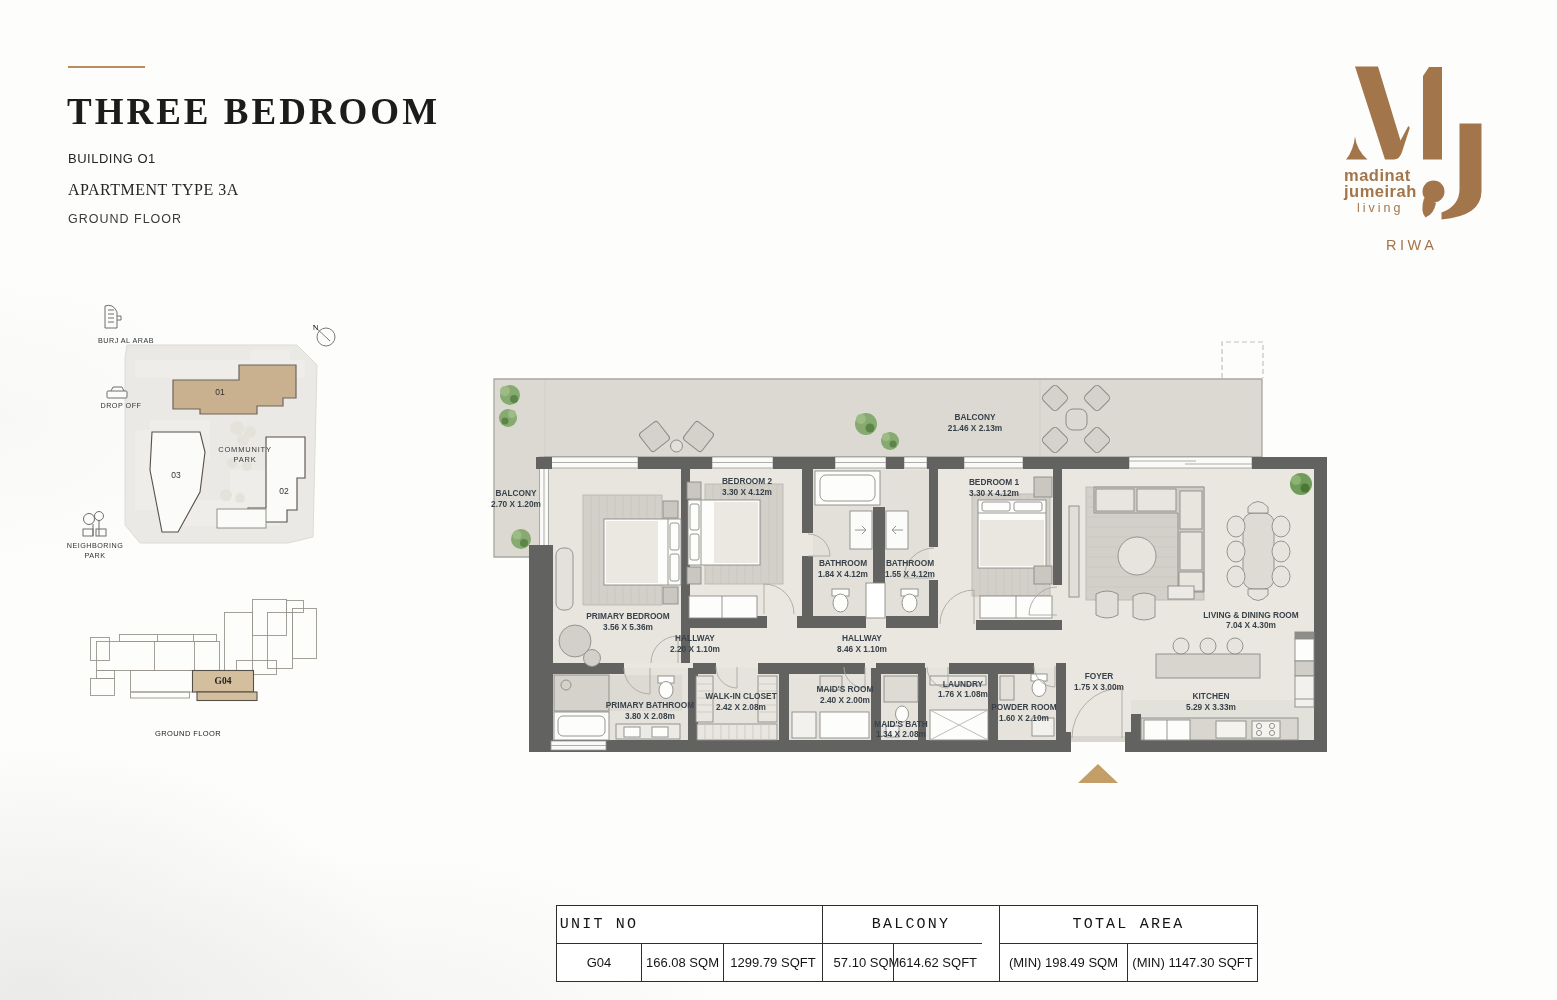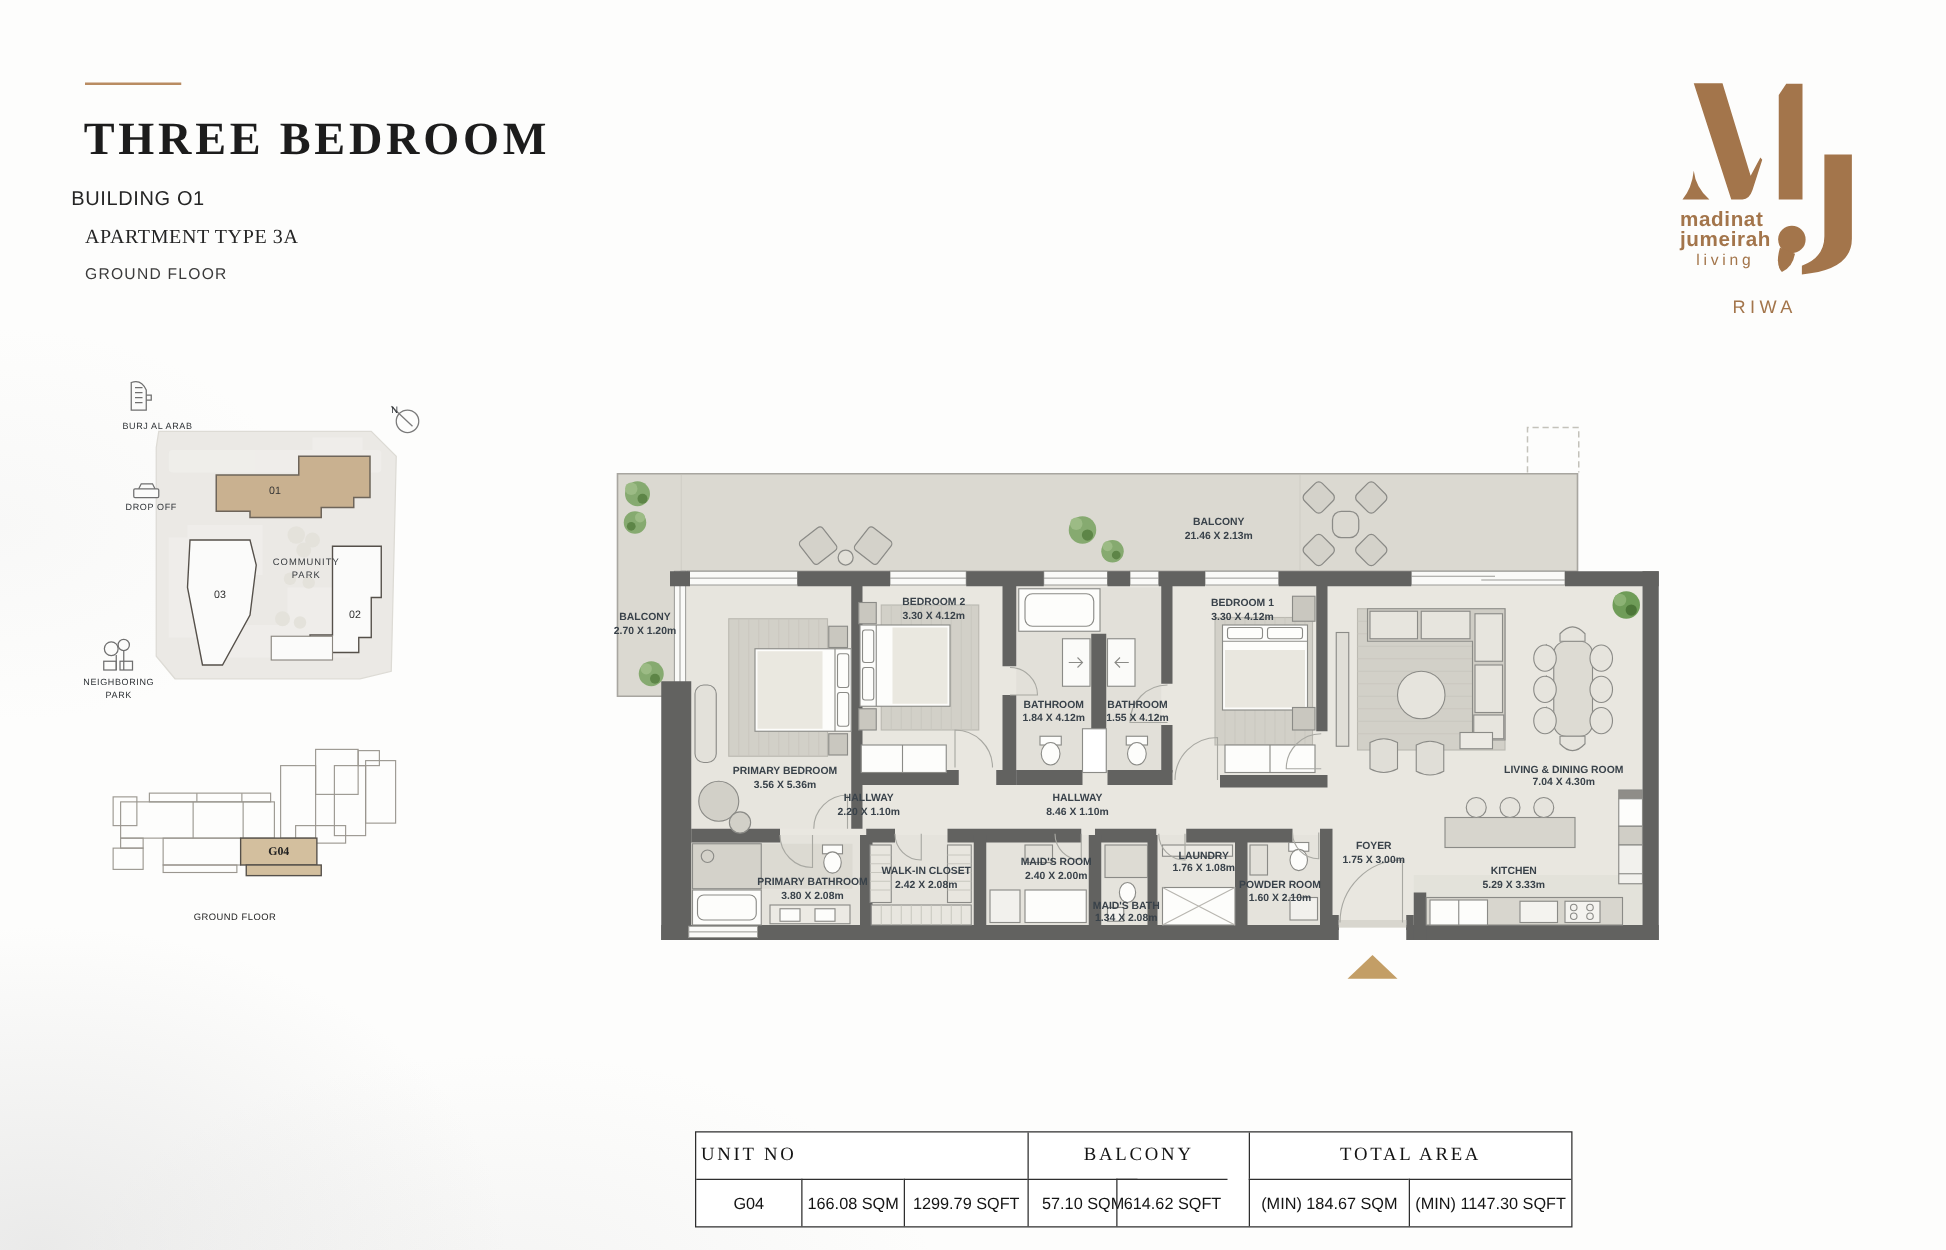--- a/index.html
+++ b/index.html
@@ -7,27 +7,27 @@
   .page{position:relative;width:1557px;height:1000px;
     background:
       radial-gradient(ellipse 520px 360px at 2% 100%, rgba(190,190,190,.30), rgba(190,190,190,0) 72%),
       radial-gradient(ellipse 480px 260px at 26% 103%, rgba(205,205,205,.18), rgba(205,205,205,0) 72%),
       radial-gradient(ellipse 340px 220px at 0% 42%, rgba(218,218,218,.14), rgba(218,218,218,0) 72%),
       #fdfdfc;}
   .abs{position:absolute;}
   
   .rule{left:68px;top:66px;width:77px;height:2px;background:#b98c62;}
   .title{left:67px;top:90px;font-family:"Liberation Serif",serif;font-size:37px;letter-spacing:3px;color:#1c1c1c;font-weight:700;text-align:center;}
-  .sub1{left:57px;top:151px;font-size:16px;letter-spacing:0.5px;color:#252525;}
+  .sub1{left:68px;top:151px;font-size:13px;letter-spacing:0.5px;color:#252525;}
   .sub2{left:68px;top:181px;font-size:16px;letter-spacing:0.5px;color:#252525;font-family:Liberation Serif, serif;}
   .sub3{left:68px;top:212px;font-size:12.5px;letter-spacing:1px;color:#3a3a3a;}
   
   .tbl{left:556px;top:905px;width:700px;height:75px;border:1px solid #2e2e2e;background:#fff;}
   .tbl .cell{position:absolute;box-sizing:border-box;border-left:1px solid #2e2e2e;display:flex;align-items:center;justify-content:center;color:#141414;}
-  .tbl .hd{top:0;height:37px;font-family:Liberation Serif, serif;font-size:15px;letter-spacing:2.2px;white-space:nowrap;}
+  .tbl .hd{top:0;height:37px;font-family:Liberation Mono, monospace;font-size:15px;letter-spacing:2.2px;white-space:nowrap;}
   .tbl .dt{top:37px;height:38px;border-top:1px solid #2e2e2e;font-size:13px;letter-spacing:0;white-space:nowrap;}
   .nb{border-left:none !important;}
 </style>
 </head>
 <body>
 <div class="page">
 
   <div class="abs rule"></div>
 
   <div class="abs title">THREE BEDROOM</div>
@@ -691,17 +691,17 @@
     <div class="cell dt nb" style="left:0;width:84px">G04</div>
 
     <div class="cell dt" style="left:84px;width:82px">166.08 SQM</div>
 
     <div class="cell dt" style="left:166px;width:99px">1299.79 SQFT</div>
 
     <div class="cell dt" style="left:265px;width:88px">57.10 SQM</div>
 
     <div class="cell dt" style="left:336px;width:89px">614.62 SQFT</div>
 
-    <div class="cell dt" style="left:442px;width:128px">(MIN) 184.67 SQM</div>
+    <div class="cell dt" style="left:442px;width:128px">(MIN) 198.49 SQM</div>
 
     <div class="cell dt" style="left:570px;width:130px">(MIN) 1147.30 SQFT</div>
   </div>
 </div>
 
 </body></html>

